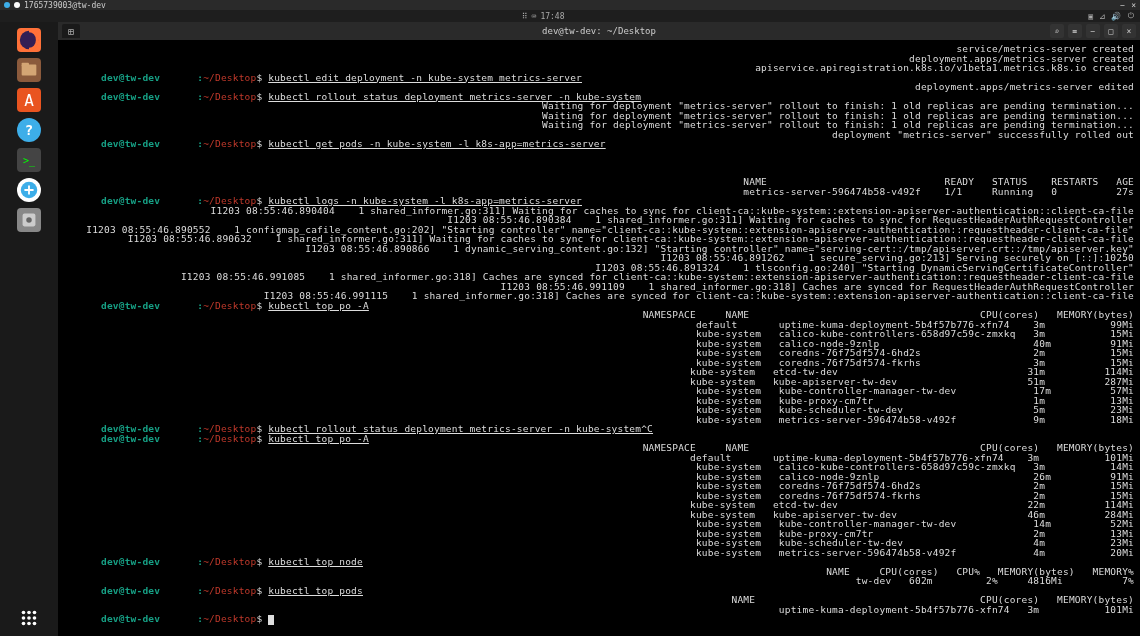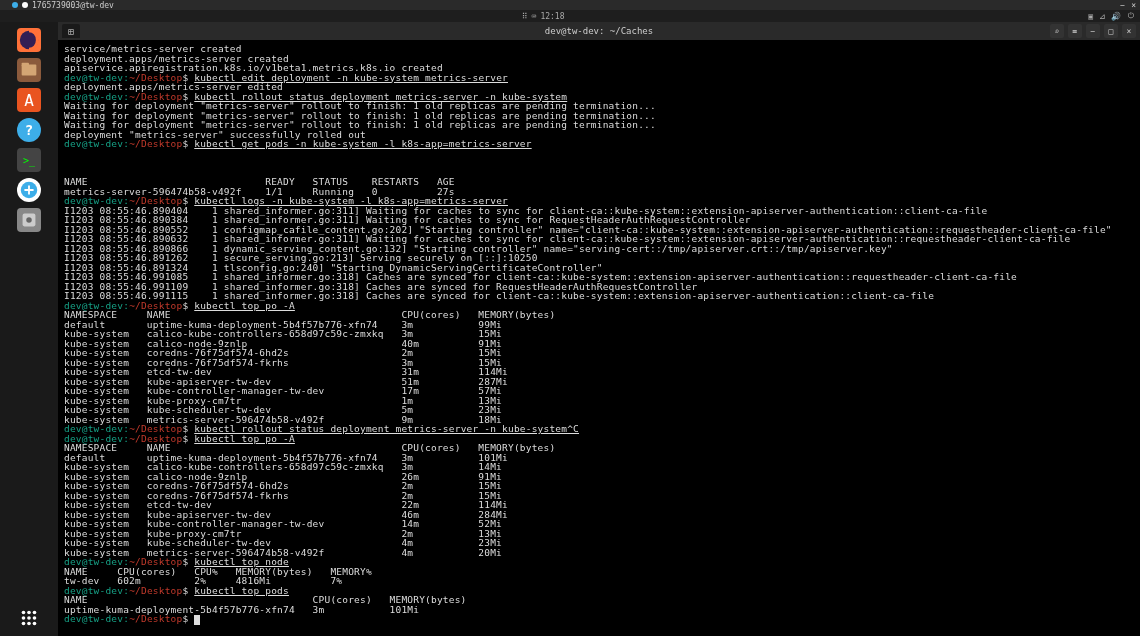--- a/index.html
+++ b/index.html
@@ -14,21 +14,21 @@
 }
 .topbar {
   height: 10px;
   background: #2a2a2a;
   display: flex;
   align-items: center;
   padding: 0 4px;
   font-size: 8px;
   color: #ccc;
 }
-.topbar-left { display: flex; align-items: center; gap: 4px; margin-left: 8px; }
+.topbar-left { display: flex; align-items: center; gap: 4px; }
 .topbar-right { margin-left: auto; display: flex; gap: 6px; align-items: center; }
 .dot { width: 6px; height: 6px; border-radius: 50%; }
 .dot.blue { background: #3daee9; }
 .dot.white { background: #fff; }
 .statusbar {
   height: 12px;
   background: #1e1e1e;
   display: flex;
   align-items: center;
   justify-content: flex-end;
@@ -111,25 +111,25 @@
   background: #000;
   padding: 4px 6px;
   line-height: 1.0;
   letter-spacing: 0.2px;
   color: #ddd;
   font-size: 9.5px;
   white-space: pre;
   overflow: hidden;
 }
 .terminal .line { min-height: 9.5px; }
-.prompt-user { color: #16a085; font-weight: normal; }
+.prompt-user { color: #16a085; font-weight: bold; margin-left: 37px; }
 .prompt-path { color: #c0392b; font-weight: normal; }
 .prompt-dollar { color: #ddd; }
 .cmd { color: #ddd; text-decoration: underline; }
-.output { color: #ddd; }
+.output { color: #ddd; text-align: right; }
 .cursor {
   display: inline-block;
   width: 6px;
   height: 10px;
   background: #ddd;
   vertical-align: middle;
 }
 .icon-svg { width: 22px; height: 22px; }
 </style>
 </head>
@@ -144,21 +144,21 @@
   <div class="topbar-right">
     <span>−</span>
     <span>×</span>
   </div>
 </div>
 
 <div class="statusbar">
   <div class="center">
     <span>⠿</span>
     <span>⌨</span>
-    <span>12:18</span>
+    <span>17:48</span>
   </div>
   <div class="right-icons">
     <span>▣</span>
     <span>⊿</span>
     <span>🔊</span>
     <span>⏻</span>
   </div>
 </div>
 
 <div class="main-area">
@@ -211,21 +211,21 @@
           </g>
         </svg>
     </div>
   </div>
 
   <div class="terminal-wrap">
     <div class="term-titlebar">
       <div class="term-tab">
         <span style="color:#aaa;font-size:10px">⊞</span>
       </div>
-      <span class="term-title">dev@tw-dev: ~/Caches</span>
+      <span class="term-title">dev@tw-dev: ~/Desktop</span>
       <div class="term-controls">
         <div class="term-ctrl">
             <span>⌕</span>
           </div>
         <div class="term-ctrl">
             <span>≡</span>
           </div>
         <div class="term-ctrl">
             <span>−</span>
           </div>

